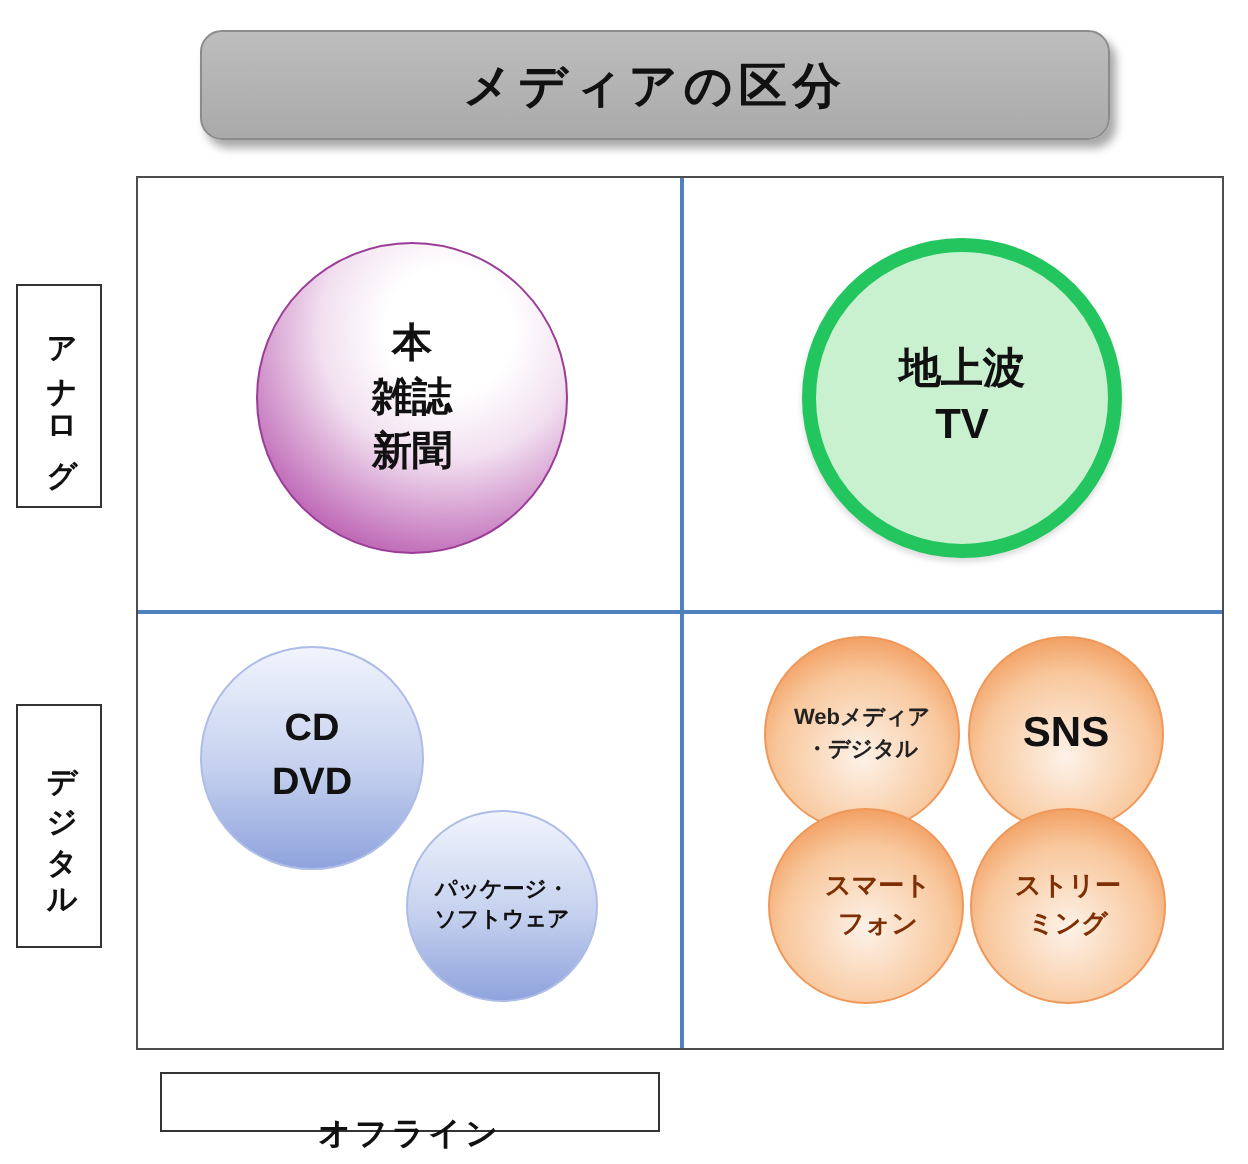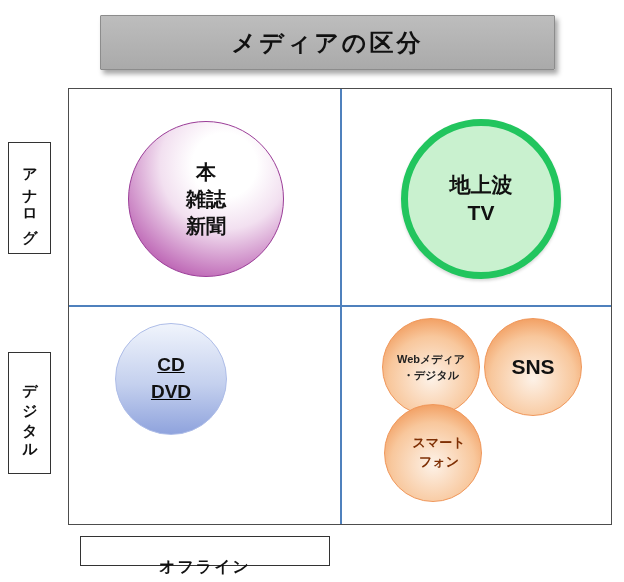--- a/index.html
+++ b/index.html
@@ -7,21 +7,21 @@
   body {
     font-family: "Liberation Sans", "DejaVu Sans", sans-serif;
     width: 624px; height: 582px; position: relative; overflow: hidden;
   }
   .canvas { position: absolute; left: 0; top: 0; width: 624px; height: 582px; background: #ffffff; }
 
   
   .title-box {
     position: absolute; left: 100px; top: 15px; width: 455px; height: 55px;
     background: linear-gradient(#bdbdbd, #aaaaaa);
-    border: 1px solid #8c8c8c; border-radius: 1px;
+    border: 1px solid #8c8c8c; border-radius: 11px;
     box-shadow: 3px 4px 5px rgba(0,0,0,0.35);
     display: flex; align-items: center; justify-content: center;
   }
   .title-box span { font-size: 24px; font-weight: bold; color: #111; letter-spacing: 3px; }
 
   
   .plot {
     position: absolute; left: 68px; top: 88px; width: 544px; height: 437px;
     border: 1px solid #4d4d4d; background: #ffffff;
   }
@@ -67,21 +67,21 @@
     background: #c9f1cf;
     border: 7px solid #22c55e;
     box-shadow: 0 2px 3px rgba(0,0,0,0.15);
   }
   .bubble.tv span { font-size: 21px; line-height: 1.35; }
 
   .bubble.blue {
     background: linear-gradient(to bottom, #f0f4fc 0%, #c4d0ee 55%, #8fa3dd 100%);
     border: 1px solid #aebde8;
   }
-  .bubble.cd { left: 46px; top: 234px; width: 112px; height: 112px; text-decoration: underline; }
+  .bubble.cd { left: 31px; top: 234px; width: 112px; height: 112px; }
   .bubble.cd span { font-size: 19px; line-height: 1.4; }
   .bubble.package { left: 134px; top: 316px; width: 96px; height: 96px; }
   .bubble.package span { font-size: 11px; line-height: 1.4; }
 
   .bubble.orange {
     background: radial-gradient(circle at 50% 62%, #fdf2e8 0%, #f8c79c 55%, #ed7d31 100%);
     border: 1px solid #f0975a;
   }
   .bubble.webmedia { left: 313px; top: 229px; width: 98px; height: 98px; }
   .bubble.webmedia span { font-size: 11px; line-height: 1.5; color: #222; }
@@ -114,35 +114,43 @@
     <div class="bubble tv">
       <span>地上波</span>
       <span>TV</span>
     </div>
 
     <div class="bubble blue cd">
       <span>CD</span>
       <span>DVD</span>
     </div>
 
+    <div class="bubble blue package">
+      <span>パッケージ・</span>
+      <span>ソフトウェア</span>
+    </div>
 
     <div class="bubble orange webmedia">
       <span>Webメディア</span>
       <span>・デジタル</span>
     </div>
 
     <div class="bubble orange sns">
       <span>SNS</span>
     </div>
 
     <div class="bubble orange smartphone">
       <span>スマート</span>
       <span>フォン</span>
     </div>
 
+    <div class="bubble orange streaming">
+      <span>ストリー</span>
+      <span>ミング</span>
+    </div>
   </div>
 
   <div class="row-label analog">
     <span>アナログ</span>
   </div>
   <div class="row-label digital">
     <span>デジタル</span>
   </div>
 
   <div class="col-label offline">

